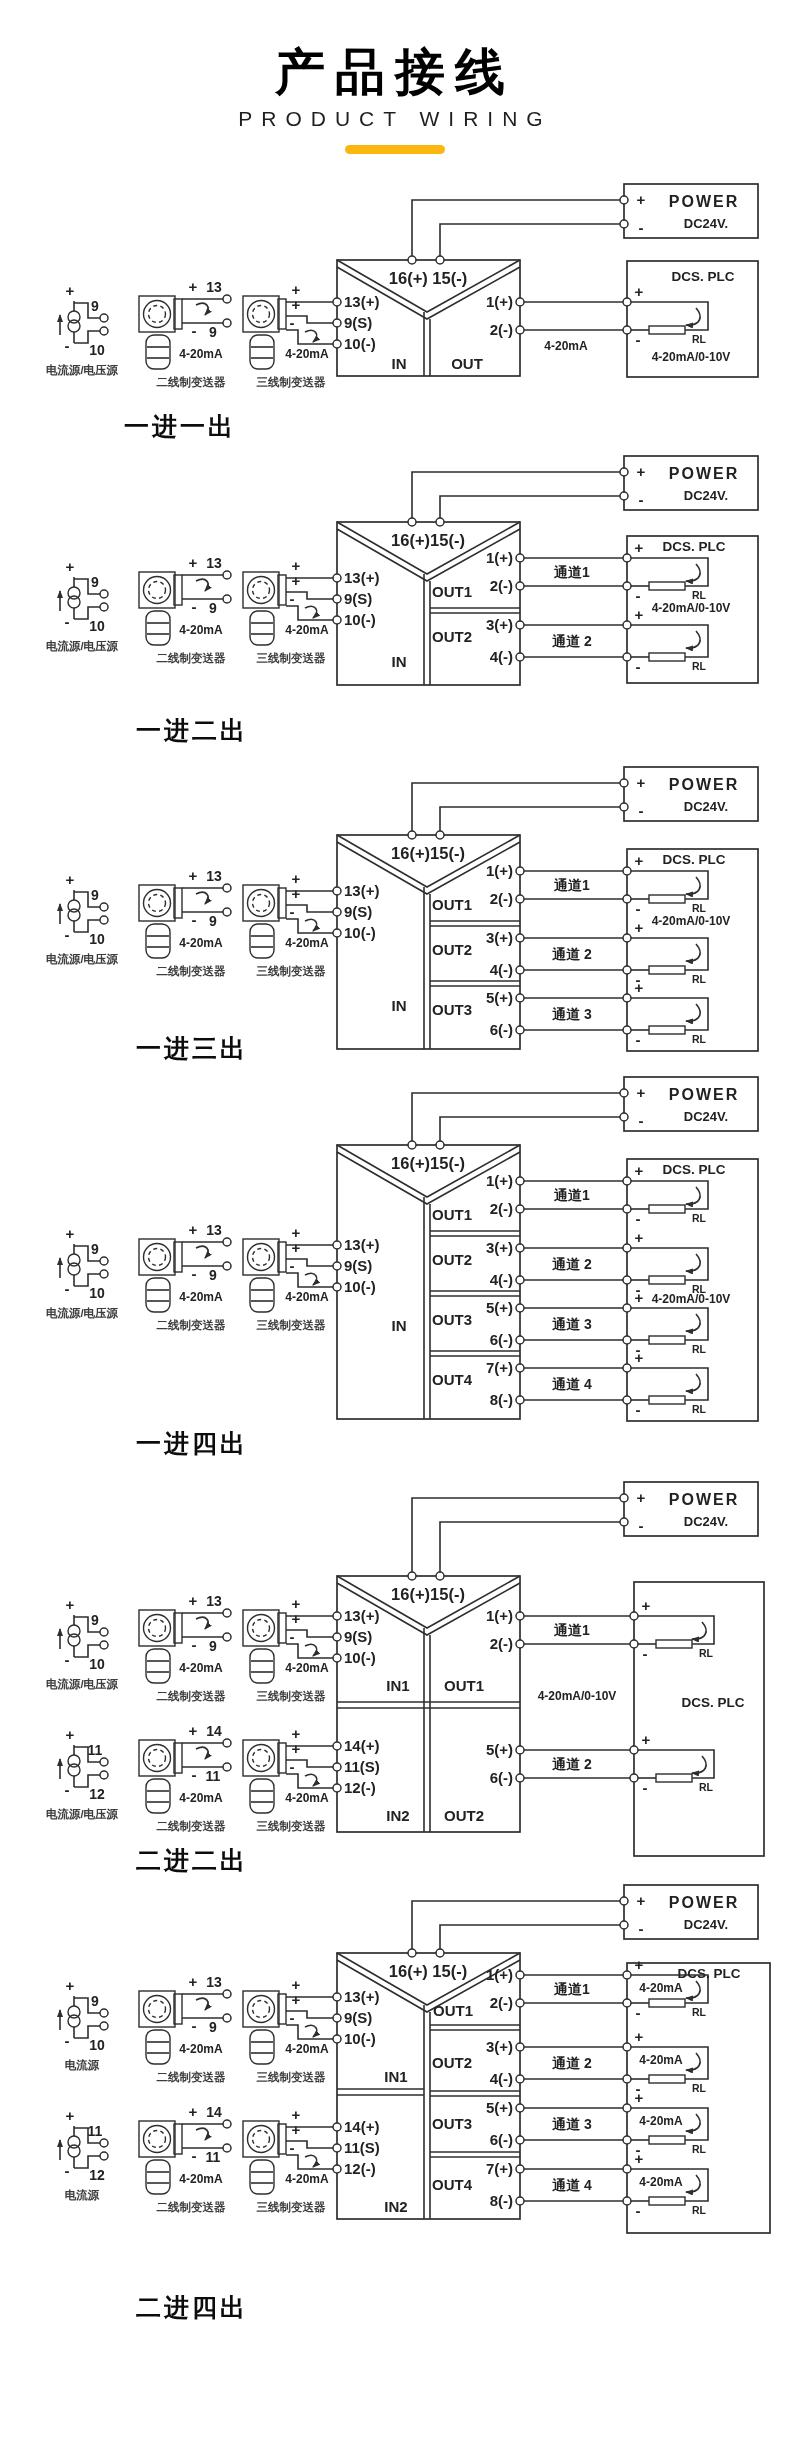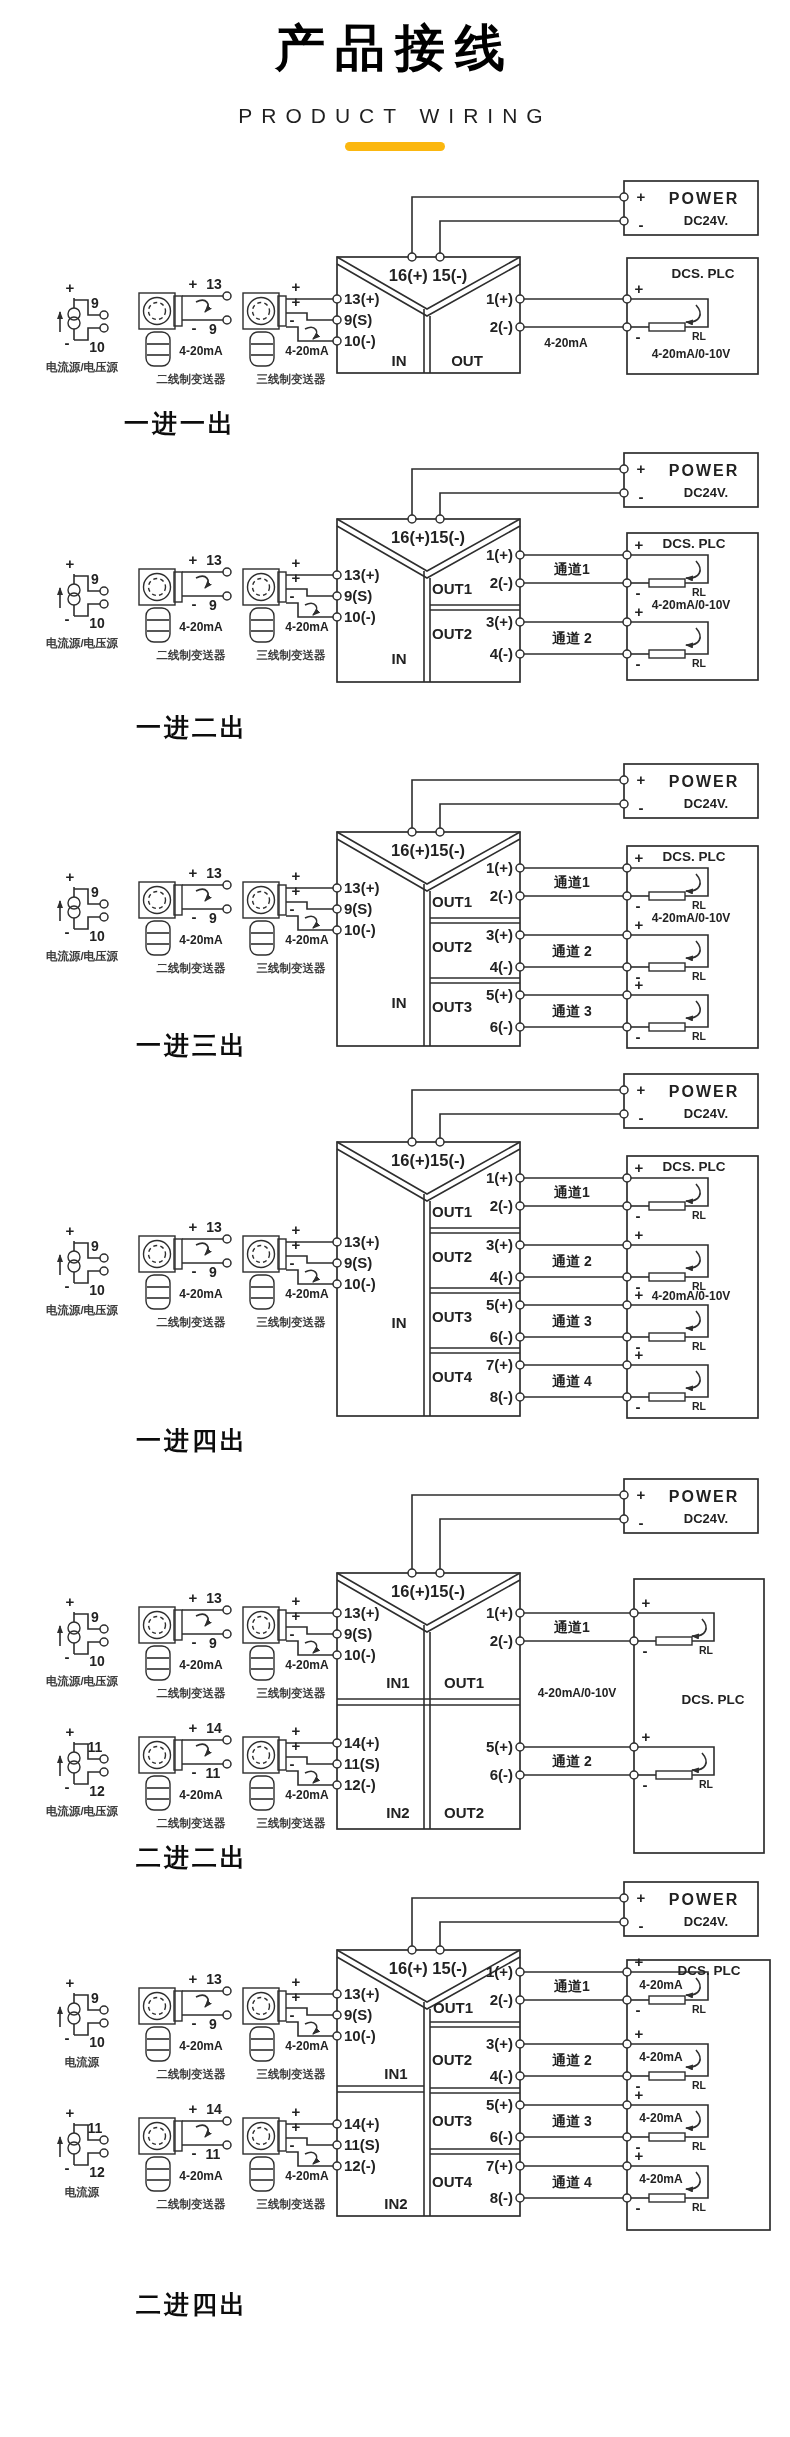--- a/index.html
+++ b/index.html
@@ -1,19 +1,19 @@
 <!DOCTYPE html>
 <html><head>
 <meta charset="utf-8">
 <style>
   html,body{margin:0;padding:0;background:#fff}
   body{width:790px;font-family:"Liberation Sans",sans-serif}
-  .header{padding-top:16px;text-align:center}
+  .header{padding-top:40px;text-align:center}
   .header h1{margin:0;font-size:50px;line-height:64px;letter-spacing:10px;font-weight:900;color:#000}
-  .header .sub{margin-top:24px;font-size:21px;letter-spacing:9px;color:#1f1f1f}
+  .header .sub{margin-top:3px;font-size:21px;letter-spacing:9px;color:#1f1f1f}
   .header .bar{width:100px;height:9px;border-radius:5px;background:#FBB70F;margin:14px auto 0}
   main{display:block}
   section{display:block}
   svg{display:block}
   .w{fill:none;stroke:#2e2e2e;stroke-width:1.6}
   .w2{fill:none;stroke:#2e2e2e;stroke-width:1.4}
   .dash{stroke-dasharray:4 3.2}
   .box{fill:#fff;stroke:#2e2e2e;stroke-width:1.7}
   .t{fill:#fff;stroke:#2e2e2e;stroke-width:1.5}
   .res{fill:#fff;stroke:#2e2e2e;stroke-width:1.4}

